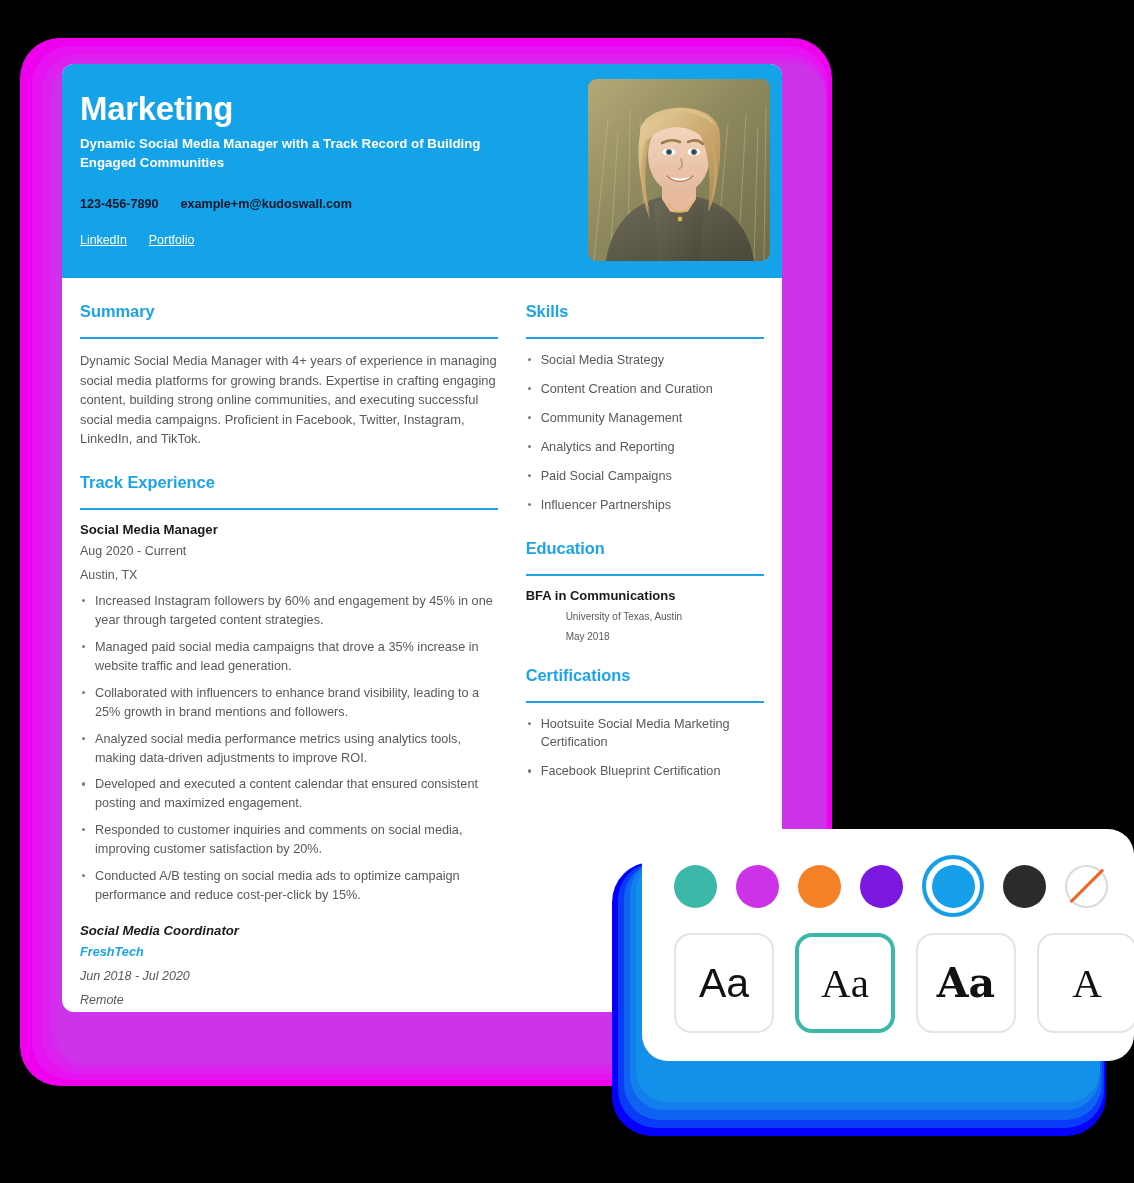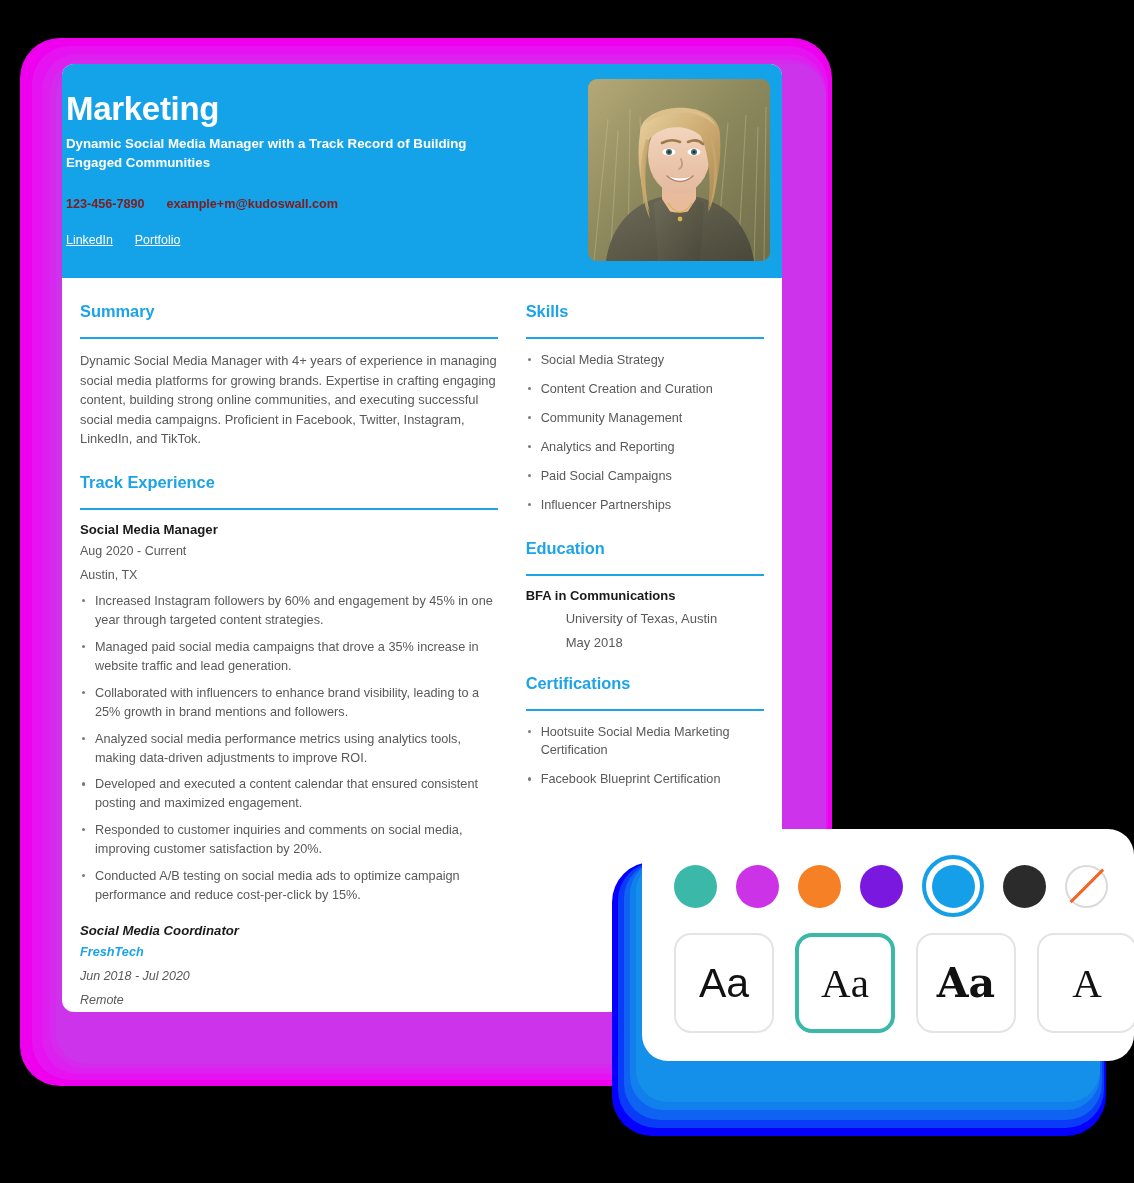--- a/index.html
+++ b/index.html
@@ -40,41 +40,41 @@
     background: #FFFFFF;
     border-radius: 12px;
     overflow: hidden;
   }
 
   
   .resume-header {
     position: relative;
     height: 214px;
     background: #14A2E8;
-    padding: 26px 30px 0 4px;
+    padding: 26px 30px 0 18px;
   }
   .header-inner { padding-left: 0; }
   .name-title {
     color: #FFFFFF;
     font-size: 33px;
     font-weight: bold;
     letter-spacing: -0.3px;
     line-height: 1.15;
     margin-bottom: 7px;
   }
   .headline {
     color: #FFFFFF;
     font-size: 13.3px;
     font-weight: bold;
     line-height: 1.42;
     max-width: 440px;
   }
   .contact-line {
     margin-top: 24px;
-    color: #7f1d1d;
+    color: #0f172a;
     font-size: 12.6px;
     font-weight: bold;
     display: flex;
     gap: 22px;
   }
   .link-line {
     margin-top: 22px;
     display: flex;
     gap: 22px;
   }
@@ -165,21 +165,21 @@
   ul.bullets.tight li { margin-bottom: 10px; }
 
   .edu-degree {
     color: #1A1A1A;
     font-size: 13px;
     font-weight: bold;
     margin-bottom: 8px;
   }
   .edu-line {
     color: #595959;
-    font-size: 13px;
+    font-size: 10px;
     margin-bottom: 9px;
     padding-left: 40px;
   }
 
   
   .pframe {
     position: absolute;
     border-radius: 36px;
   }
   .pf1 { left: 612px; top: 862px; width: 494px; height: 274px; background: #0500FF; border-radius: 40px; }

